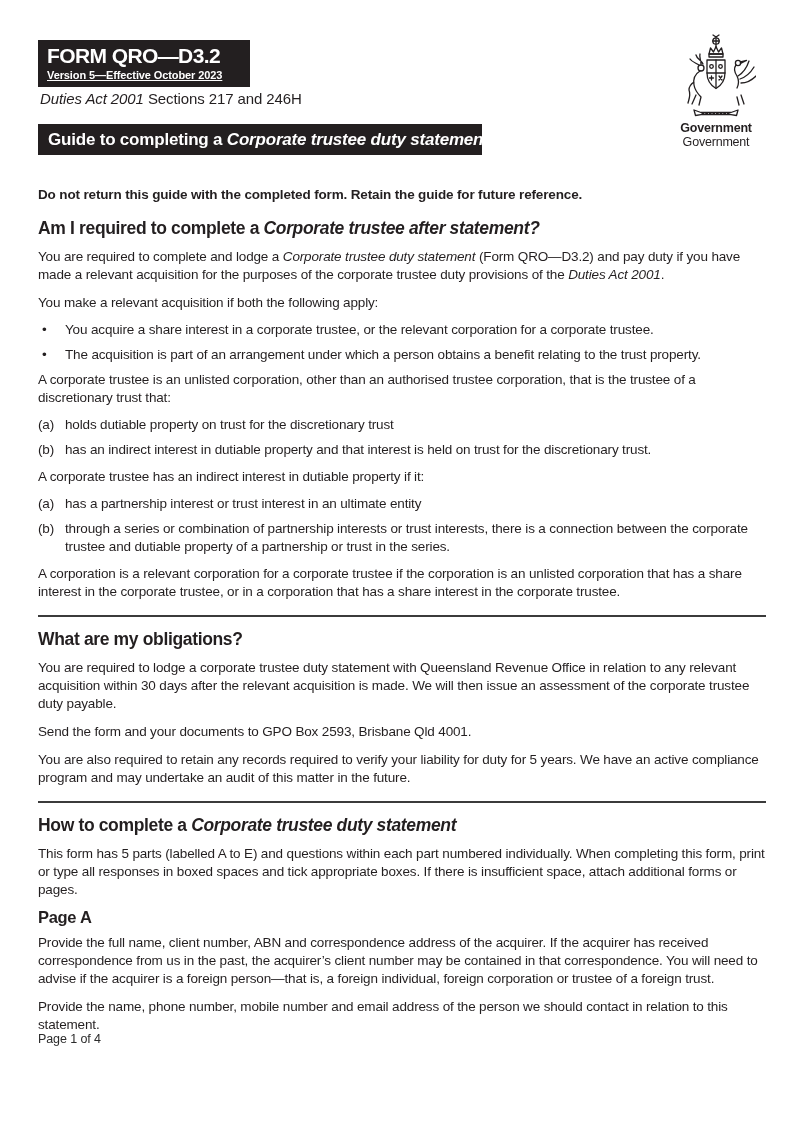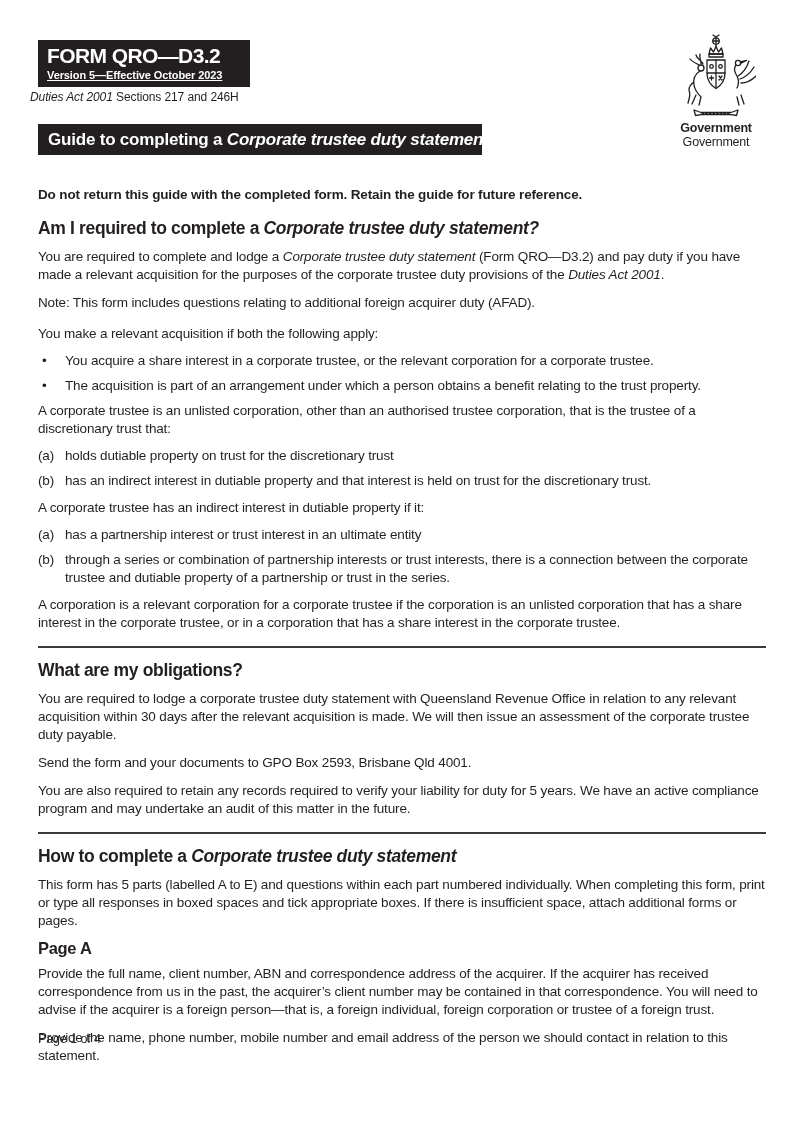--- a/index.html
+++ b/index.html
@@ -15,21 +15,21 @@
     padding-left:32px;
   }
   
   .form-box {
     position:absolute; left:38px; top:40px;
     width:212px; background:#231f20; color:#fff;
     padding:4px 10px 6px 9px;
   }
   .form-title { font-size:21px; font-weight:bold; letter-spacing:-0.6px; line-height:24px; }
   .form-version { font-size:11px; font-weight:bold; letter-spacing:-0.1px; margin-top:1px;text-decoration:underline; }
-  .act-line { position:absolute; left:30px; top:90px; font-size:12px; letter-spacing:-0.1px; }
+  .act-line { position:absolute; left:40px; top:90px; font-size:15px; letter-spacing:-0.1px; }
   .banner {
     position:absolute; left:38px; top:124px;
     width:444px; height:31px;
     background:#231f20; color:#fff;
     font-size:17px; font-weight:bold; line-height:31px;
     padding-left:10px; letter-spacing:-0.2px;
     white-space:nowrap;
   }
   .logo { position:absolute; left:674px; top:32px; width:84px; text-align:center; }
   .logo-name  { font-size:12.5px; font-weight:bold; letter-spacing:-0.2px; margin-top:1px; }
@@ -99,25 +99,24 @@
       <path d="M26 81.5 h28" stroke-dasharray="2 1.6" stroke-width="1"></path>
     </svg>
     <div class="logo-name">Government</div>
     <div class="logo-gov">Government</div>
   </div>
 
   <div class="content">
 
     <p class="notice">Do not return this guide with the completed form. Retain the guide for future reference.</p>
 
-    <h1><span>Am I required to complete a </span><em>Corporate trustee duty statement?</em></h1>
+    <h1><span>Am I required to complete a </span><em>Corporate trustee after statement?</em></h1>
 
     <p><span>You are required to complete and lodge a </span><em>Corporate trustee duty statement</em><span> (Form QRO—D3.2) and pay duty if you have made a relevant acquisition for the purposes of the corporate trustee duty provisions of the </span><em>Duties Act 2001</em><span>.</span></p>
 
-    <p class="note-gap">Note: This form includes questions relating to additional foreign acquirer duty (AFAD).</p>
 
     <p class="mb9">You make a relevant acquisition if both the following apply:</p>
 
     <div class="bullet">
       <span class="bullet-glyph">•</span>
       <span class="bullet-text">You acquire a share interest in a corporate trustee, or the relevant corporation for a corporate trustee.</span>
     </div>
     <div class="bullet">
       <span class="bullet-glyph">•</span>
       <span class="bullet-text">The acquisition is part of an arrangement under which a person obtains a benefit relating to the trust property.</span>

